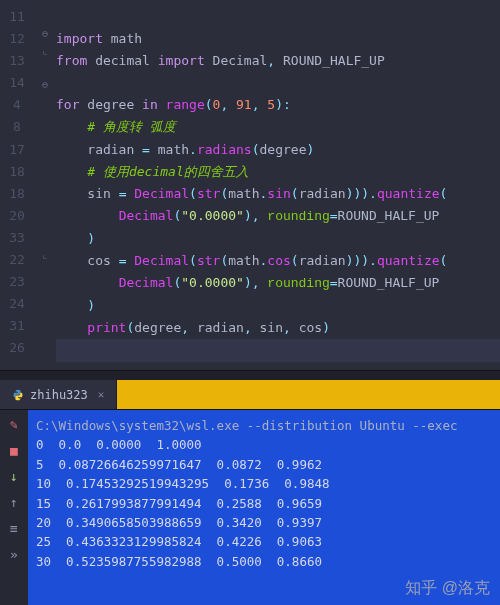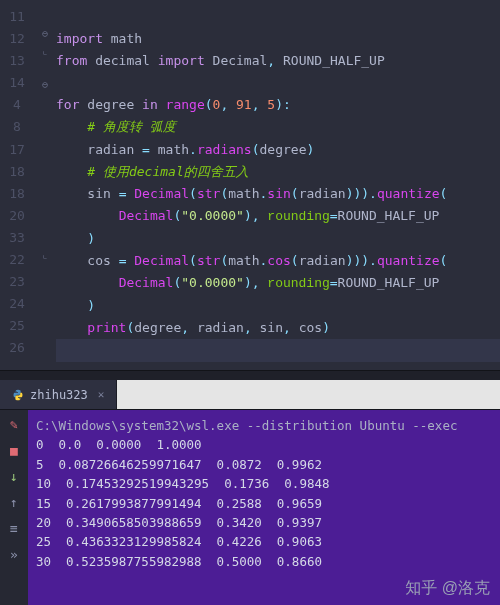--- a/index.html
+++ b/index.html
@@ -53,21 +53,21 @@
 
   .divider { height: 10px; background: #1f2029; border-top: 1px solid #121318; }
 
   .console-wrap {
     background: #1e1f27;
     height: 225px;
     display: flex;
     flex-direction: column;
   }
   .tabbar {
-    background: #e5e5e5;
+    background: #eab308;
     height: 30px;
     display: flex;
     align-items: stretch;
     border-bottom: 1px solid #14151c;
   }
   .tab {
     display: flex;
     align-items: center;
     gap: 6px;
     padding: 0 12px;
@@ -86,21 +86,21 @@
     flex-direction: column;
     align-items: center;
     padding-top: 6px;
     gap: 10px;
   }
   .tool-col .ico { width: 16px; height: 16px; display: flex; align-items: center; justify-content: center; color: #8a90aa; font-size: 13px; }
   .tool-col .ico.red { color: #e06c75; }
   .tool-col .ico.green { color: #98c379; }
   .output {
     flex: 1;
-    background: #4c1d95;
+    background: #1d4ed8;
     color: #d4d8e6;
     font-size: 12.5px;
     line-height: 1.55;
     padding: 6px 8px;
     white-space: pre;
     font-weight: 500;
   }
   .output .cmd { color: #aab0c4; }
 
   .watermark {
@@ -124,21 +124,21 @@
       <span class="ln">4</span>
       <span class="ln">8</span>
       <span class="ln">17</span>
       <span class="ln">18</span>
       <span class="ln">18</span>
       <span class="ln">20</span>
       <span class="ln">33</span>
       <span class="ln">22</span>
       <span class="ln">23</span>
       <span class="ln">24</span>
-      <span class="ln">25</span>
+      <span class="ln">31</span>
       <span class="ln">26</span>
     </div>
   <div class="fold-col">
       <span> </span>
       <span>⊖</span>
       <span>⌞</span>
       <span> </span>
       <span>⊖</span>
       <span> </span>
       <span> </span>

